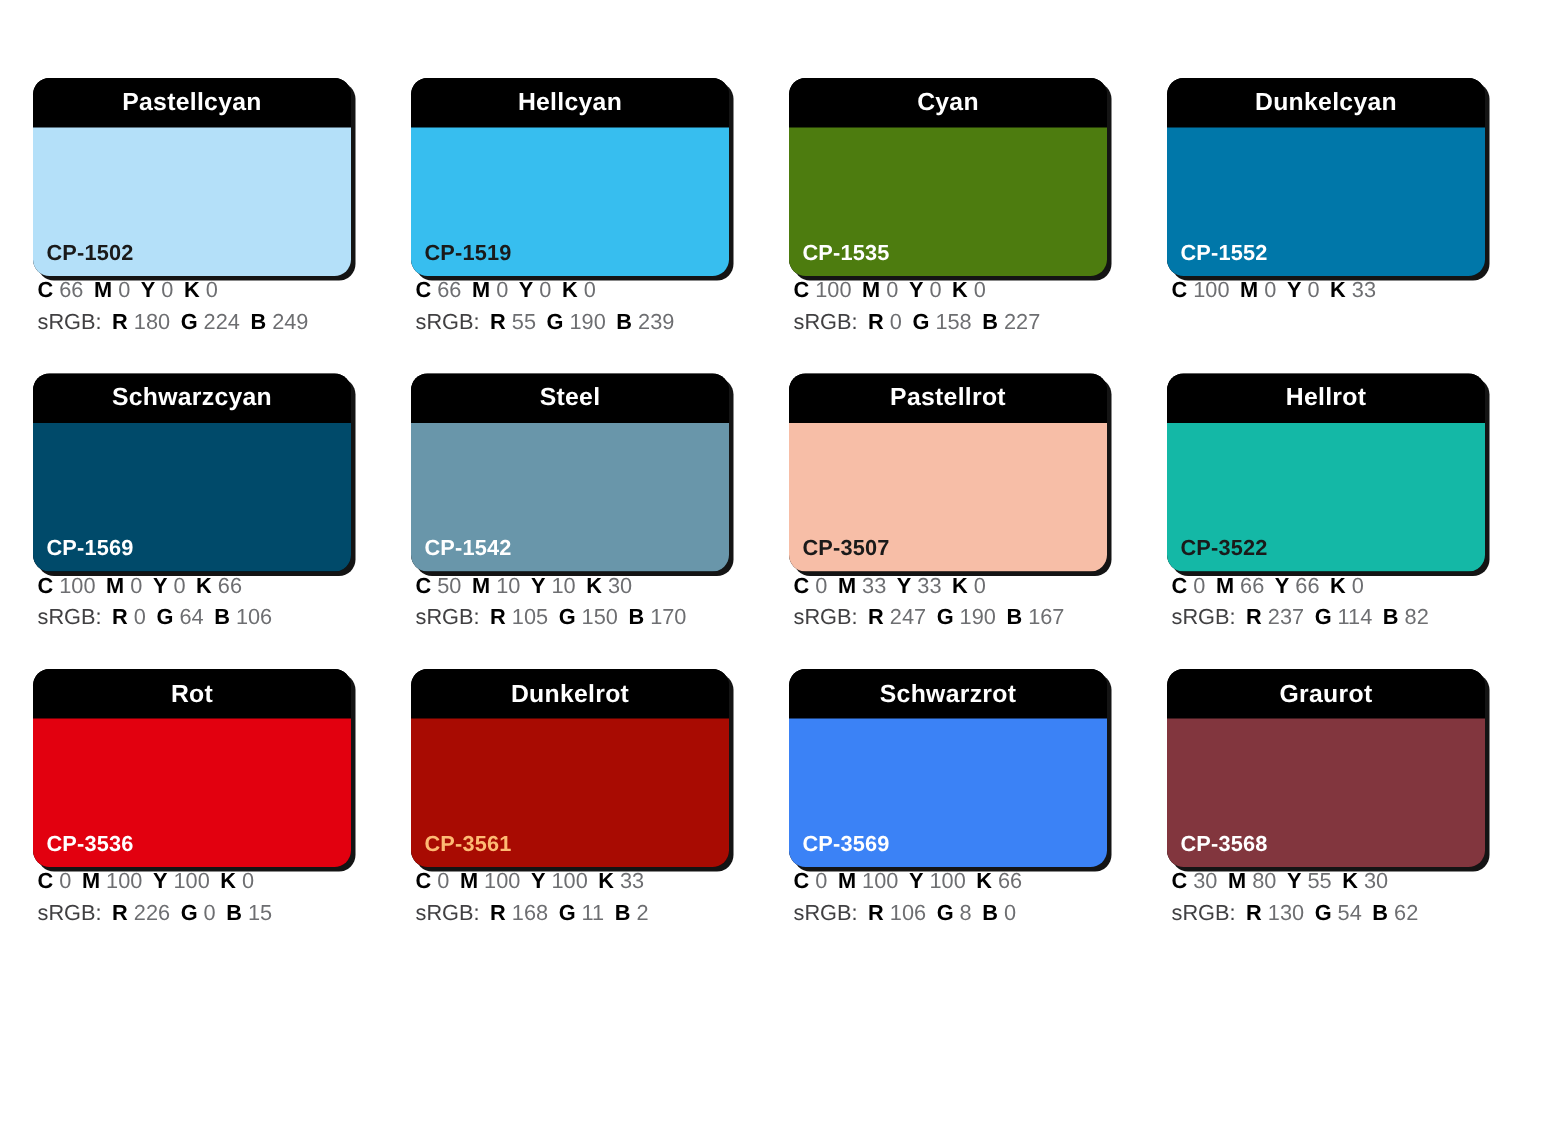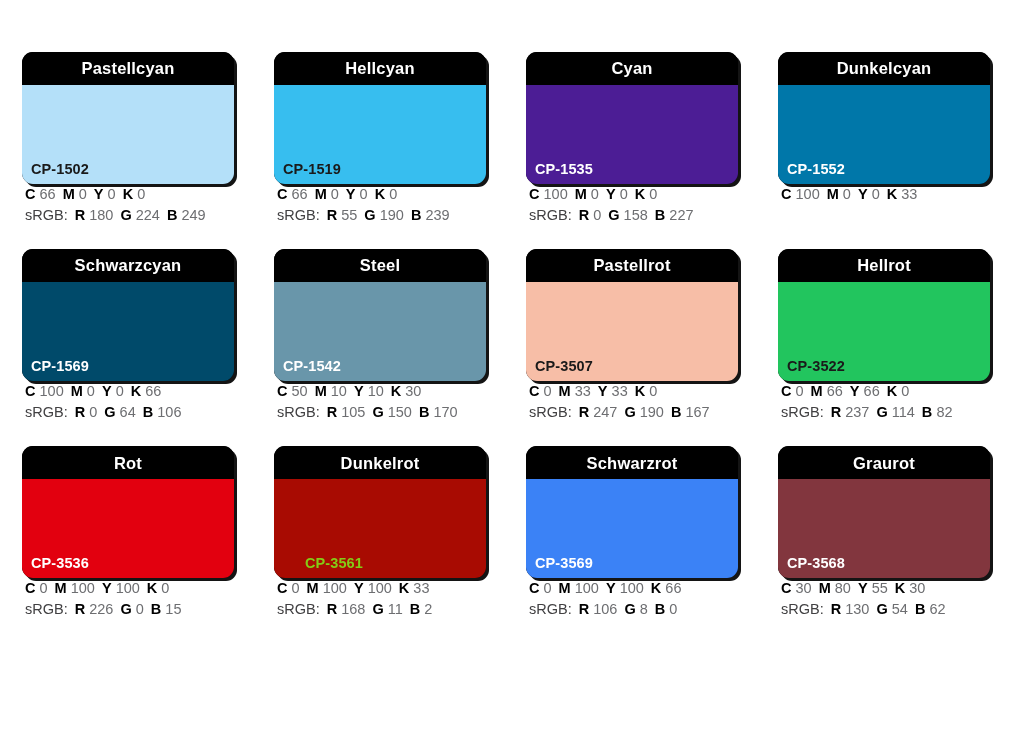--- a/index.html
+++ b/index.html
@@ -137,21 +137,21 @@
       <div class="specs">
         <div class="spec-line"><span class="pair"><span class="k">C</span> <span class="v">66</span></span><span class="pair"><span class="k">M</span> <span class="v">0</span></span><span class="pair"><span class="k">Y</span> <span class="v">0</span></span><span class="pair"><span class="k">K</span> <span class="v">0</span></span></div>
         <div class="spec-line"><span class="lbl pair">sRGB:</span><span class="pair"><span class="k">R</span> <span class="v">55</span></span><span class="pair"><span class="k">G</span> <span class="v">190</span></span><span class="pair"><span class="k">B</span> <span class="v">239</span></span></div>
       </div>
     </div>
     <div class="swatch-card">
       <div class="chip">
         <div class="chip-header">
           <span class="chip-title">Cyan</span>
         </div>
-        <div class="chip-body" style="background: #4c1d95;">
+        <div class="chip-body" style="background: #4d7c0f;">
           <span class="chip-code" style="color: rgb(255, 255, 255);">CP-1535</span>
         </div>
       </div>
       <div class="specs">
         <div class="spec-line"><span class="pair"><span class="k">C</span> <span class="v">100</span></span><span class="pair"><span class="k">M</span> <span class="v">0</span></span><span class="pair"><span class="k">Y</span> <span class="v">0</span></span><span class="pair"><span class="k">K</span> <span class="v">0</span></span></div>
         <div class="spec-line"><span class="lbl pair">sRGB:</span><span class="pair"><span class="k">R</span> <span class="v">0</span></span><span class="pair"><span class="k">G</span> <span class="v">158</span></span><span class="pair"><span class="k">B</span> <span class="v">227</span></span></div>
       </div>
     </div>
     <div class="swatch-card">
       <div class="chip">
@@ -206,21 +206,21 @@
       <div class="specs">
         <div class="spec-line"><span class="pair"><span class="k">C</span> <span class="v">0</span></span><span class="pair"><span class="k">M</span> <span class="v">33</span></span><span class="pair"><span class="k">Y</span> <span class="v">33</span></span><span class="pair"><span class="k">K</span> <span class="v">0</span></span></div>
         <div class="spec-line"><span class="lbl pair">sRGB:</span><span class="pair"><span class="k">R</span> <span class="v">247</span></span><span class="pair"><span class="k">G</span> <span class="v">190</span></span><span class="pair"><span class="k">B</span> <span class="v">167</span></span></div>
       </div>
     </div>
     <div class="swatch-card">
       <div class="chip">
         <div class="chip-header">
           <span class="chip-title">Hellrot</span>
         </div>
-        <div class="chip-body" style="background: #22c55e;">
+        <div class="chip-body" style="background: #14b8a6;">
           <span class="chip-code" style="color: rgb(26, 26, 26);">CP-3522</span>
         </div>
       </div>
       <div class="specs">
         <div class="spec-line"><span class="pair"><span class="k">C</span> <span class="v">0</span></span><span class="pair"><span class="k">M</span> <span class="v">66</span></span><span class="pair"><span class="k">Y</span> <span class="v">66</span></span><span class="pair"><span class="k">K</span> <span class="v">0</span></span></div>
         <div class="spec-line"><span class="lbl pair">sRGB:</span><span class="pair"><span class="k">R</span> <span class="v">237</span></span><span class="pair"><span class="k">G</span> <span class="v">114</span></span><span class="pair"><span class="k">B</span> <span class="v">82</span></span></div>
       </div>
     </div>
     <div class="swatch-card">
       <div class="chip">
@@ -235,21 +235,21 @@
         <div class="spec-line"><span class="pair"><span class="k">C</span> <span class="v">0</span></span><span class="pair"><span class="k">M</span> <span class="v">100</span></span><span class="pair"><span class="k">Y</span> <span class="v">100</span></span><span class="pair"><span class="k">K</span> <span class="v">0</span></span></div>
         <div class="spec-line"><span class="lbl pair">sRGB:</span><span class="pair"><span class="k">R</span> <span class="v">226</span></span><span class="pair"><span class="k">G</span> <span class="v">0</span></span><span class="pair"><span class="k">B</span> <span class="v">15</span></span></div>
       </div>
     </div>
     <div class="swatch-card">
       <div class="chip">
         <div class="chip-header">
           <span class="chip-title">Dunkelrot</span>
         </div>
         <div class="chip-body" style="background: rgb(168, 11, 2);">
-          <span class="chip-code" style="color: #84cc16; margin-left: 22px;">CP-3561</span>
+          <span class="chip-code" style="color: #fdba74;">CP-3561</span>
         </div>
       </div>
       <div class="specs">
         <div class="spec-line"><span class="pair"><span class="k">C</span> <span class="v">0</span></span><span class="pair"><span class="k">M</span> <span class="v">100</span></span><span class="pair"><span class="k">Y</span> <span class="v">100</span></span><span class="pair"><span class="k">K</span> <span class="v">33</span></span></div>
         <div class="spec-line"><span class="lbl pair">sRGB:</span><span class="pair"><span class="k">R</span> <span class="v">168</span></span><span class="pair"><span class="k">G</span> <span class="v">11</span></span><span class="pair"><span class="k">B</span> <span class="v">2</span></span></div>
       </div>
     </div>
     <div class="swatch-card">
       <div class="chip">
         <div class="chip-header">

